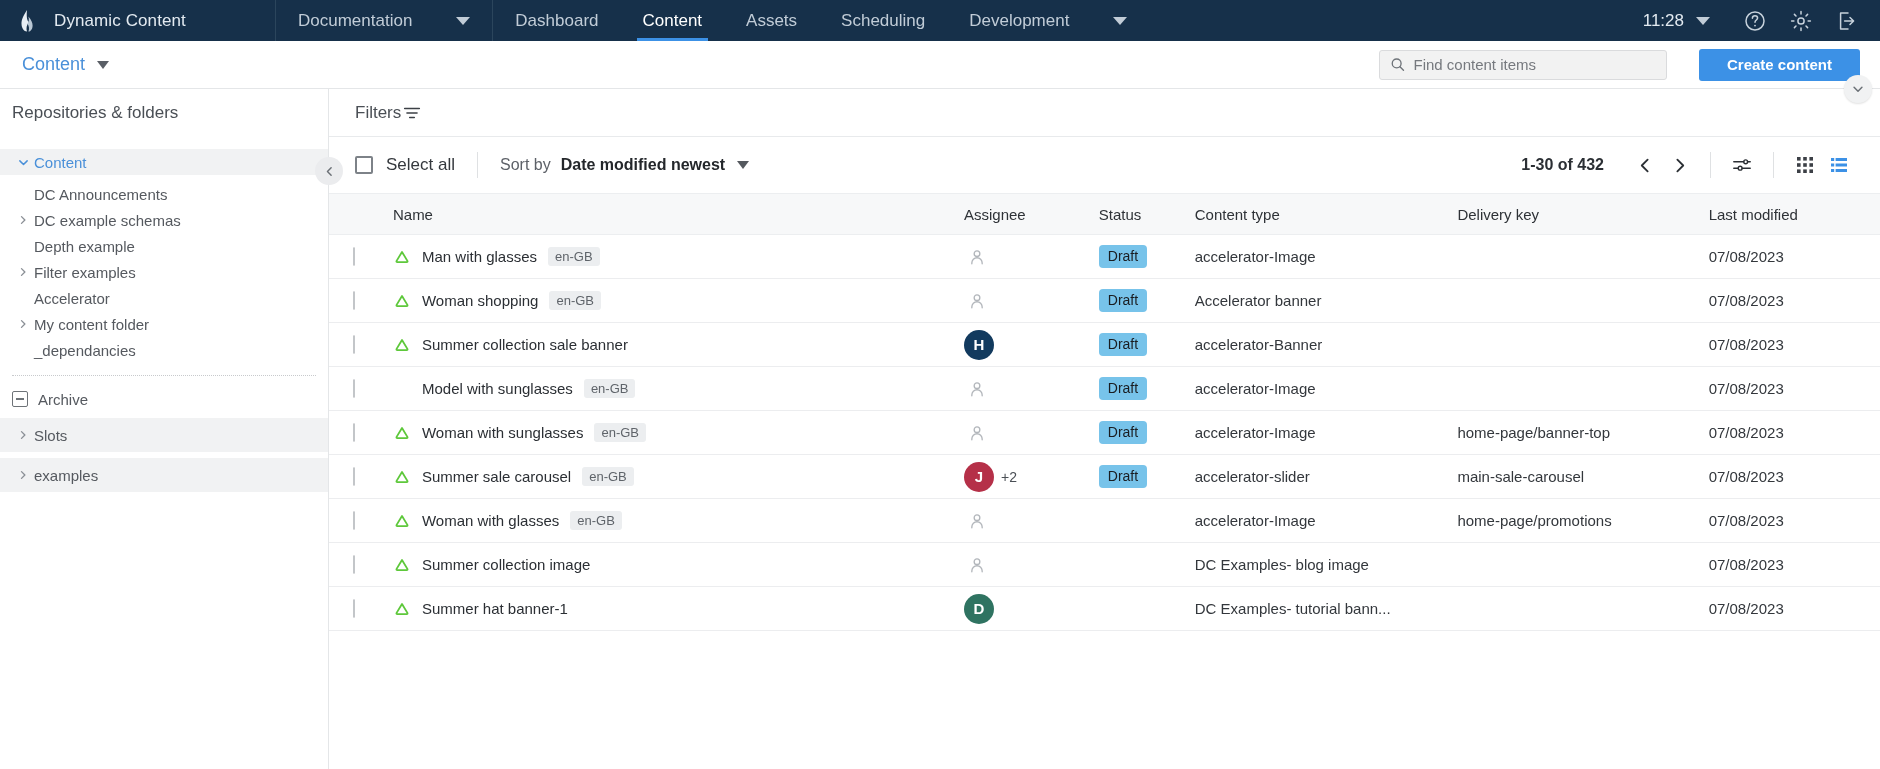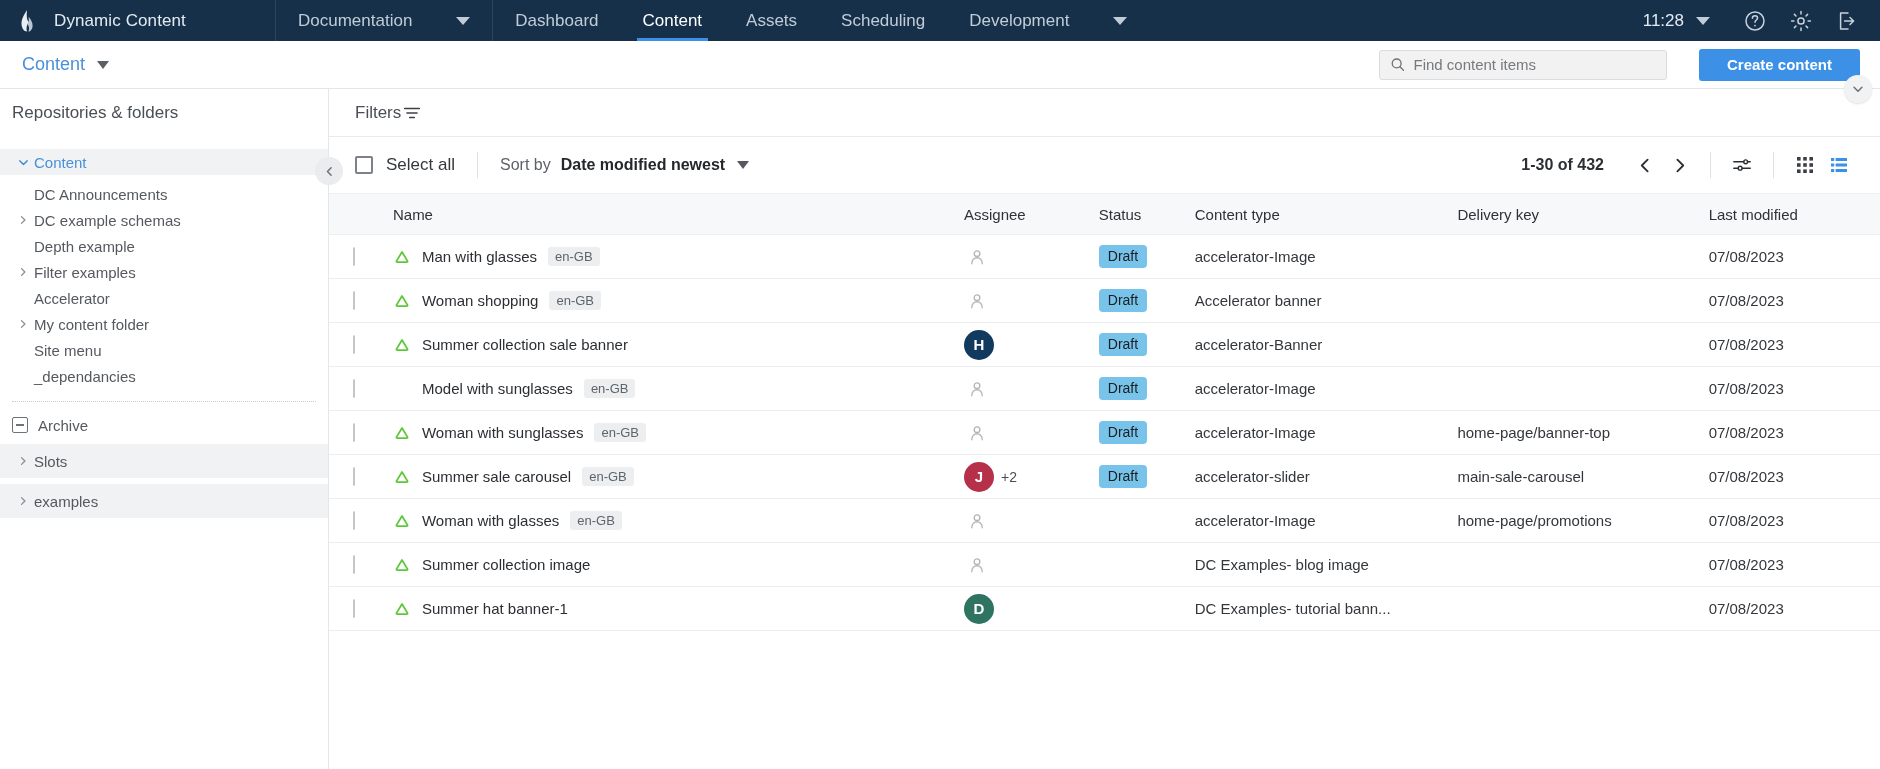--- a/index.html
+++ b/index.html
@@ -368,24 +368,20 @@
         <span class="twisty"></span>
         <span class="label">Accelerator</span>
       </div>
       <div class="tree-row tree-indent">
         <span class="twisty">
           <svg width="12" height="12" viewBox="0 0 16 16" fill="none" stroke="#8b9096" stroke-width="1.8">
               <path d="M6 3.5L10.5 8L6 12.5" stroke-linecap="round" stroke-linejoin="round"></path>
             </svg>
         </span>
         <span class="label">My content folder</span>
-      </div>
-      <div class="tree-row tree-indent">
-        <span class="twisty"></span>
-        <span class="label">Site menu</span>
       </div>
       <div class="tree-row tree-indent">
         <span class="twisty"></span>
         <span class="label">_dependancies</span>
       </div>
     </div>
 
     <div class="tree-sep"></div>
 
     <div class="archive-row">

